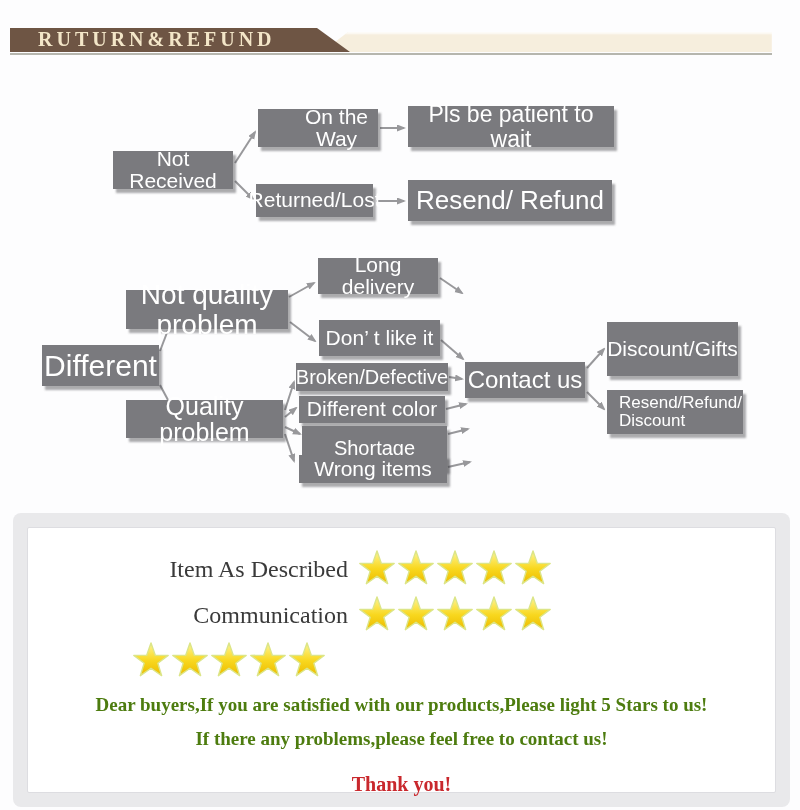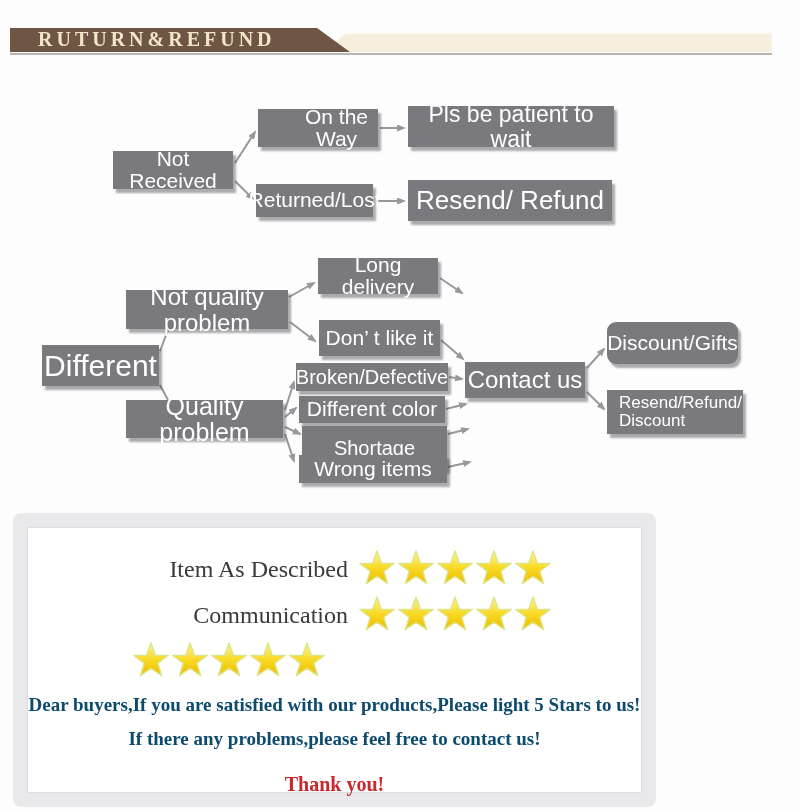--- a/index.html
+++ b/index.html
@@ -20,31 +20,31 @@
 
   
   .flowchart{position:absolute;left:0;top:0;width:800px;height:512px;}
   #arrow-layer{position:absolute;left:0;top:0;width:800px;height:512px;}
   .fnode{position:absolute;background:var(--box);color:var(--boxText);
          display:flex;align-items:center;justify-content:center;text-align:center;
          box-sizing:border-box;line-height:1.05;white-space:pre-line;
          box-shadow:3px 4px 2px rgba(70,70,75,.45);}
 
   
-  .panel{position:absolute;left:13px;top:513px;width:643px;height:294px;
+  .panel{position:absolute;left:13px;top:513px;width:777px;height:294px;
          background:var(--panelGray);border-radius:8px;}
   .card{position:absolute;left:14px;top:14px;right:14px;bottom:14px;background:#ffffff;
         border:1px solid #dddde1;border-radius:2px;box-sizing:border-box;padding-top:18px;}
   .rrow{display:flex;align-items:center;height:46px;margin-left:104px;width:480px;}
   .rlabel{width:216px;text-align:right;padding-right:10px;
           font-family:"Liberation Serif",serif;font-size:24px;color:#3a3a3a;}
   .rstars{display:flex;align-items:center;gap:1px;}
   .rstars svg{display:block;}
   .msg{margin:10px 0 0;text-align:center;font-family:"Liberation Serif",serif;
-       font-weight:700;font-size:19px;color:#0c4a6e;}
+       font-weight:700;font-size:19px;color:#4d7c0f;}
   .msg2{margin-top:12px;}
   .thanks{margin:23px 0 0;text-align:center;font-family:"Liberation Serif",serif;
           font-weight:700;font-size:20px;color:var(--thanksRed);}
 </style>
 </head>
 <body>
 
 <div class="page">
 
   <div class="hdr">
@@ -84,30 +84,30 @@
           <line x1="160" y1="351" x2="168" y2="330" stroke="#98989b" stroke-width="2"></line>
           <line x1="160" y1="385" x2="168" y2="400" stroke="#98989b" stroke-width="2"></line>
         </g>
     </svg>
   <div class="fnode" style="left: 113px; top: 151px; width: 120px; height: 38px; font-size: 21px;">Not Received</div>
       <div class="fnode" style="left: 258px; top: 109px; width: 120px; height: 38px; font-size: 21px; padding-left: 37px;">On the Way</div>
       <div class="fnode" style="left: 408px; top: 106px; width: 206px; height: 41px; font-size: 23px;">Pls be patient to wait</div>
       <div class="fnode" style="left: 256px; top: 184px; width: 117px; height: 33px; font-size: 21px;">Returned/Lost</div>
       <div class="fnode" style="left: 408px; top: 180px; width: 204px; height: 41px; font-size: 26px;">Resend/ Refund</div>
       <div class="fnode" style="left: 42px; top: 345px; width: 117px; height: 41px; font-size: 30px;">Different</div>
-      <div class="fnode" style="left: 126px; top: 290px; width: 162px; height: 39px; font-size: 24px;">Not quality problem</div>
+      <div class="fnode" style="left: 126px; top: 290px; width: 162px; height: 39px; font-size: 28px;">Not quality problem</div>
       <div class="fnode" style="left: 126px; top: 400px; width: 157px; height: 38px; font-size: 25px;">Quality problem</div>
       <div class="fnode" style="left: 318px; top: 258px; width: 120px; height: 36px; font-size: 21px;">Long delivery</div>
       <div class="fnode" style="left: 319px; top: 320px; width: 121px; height: 36px; font-size: 21px;">Don’ t like it</div>
       <div class="fnode" style="left: 296px; top: 363px; width: 152px; height: 28px; font-size: 20px;">Broken/Defective</div>
       <div class="fnode" style="left: 299px; top: 396px; width: 146px; height: 27px; font-size: 21px; text-align: center;">Different color</div>
       <div class="fnode" style="left: 302px; top: 426px; width: 145px; height: 44px; font-size: 20px;">Shortage</div>
       <div class="fnode" style="left: 299px; top: 455px; width: 148px; height: 28px; font-size: 21px;">Wrong items</div>
       <div class="fnode" style="left: 465px; top: 362px; width: 120px; height: 36px; font-size: 24px;">Contact us</div>
-      <div class="fnode" style="left: 607px; top: 322px; width: 131px; height: 42px; font-size: 21px; border-radius: 9px;">Discount/Gifts</div>
+      <div class="fnode" style="left: 607px; top: 322px; width: 131px; height: 54px; font-size: 21px;">Discount/Gifts</div>
       <div class="fnode" style="left: 607px; top: 390px; width: 136px; height: 44px; font-size: 17px; justify-content: flex-start; text-align: left; padding-left: 12px;">Resend/Refund/
 Discount</div>
     </div>
 
   <section class="panel">
     <div class="card">
       <div id="rating-rows">
           <div class="rrow">
             <span class="rlabel">Item As Described</span>
             <span class="rstars">

